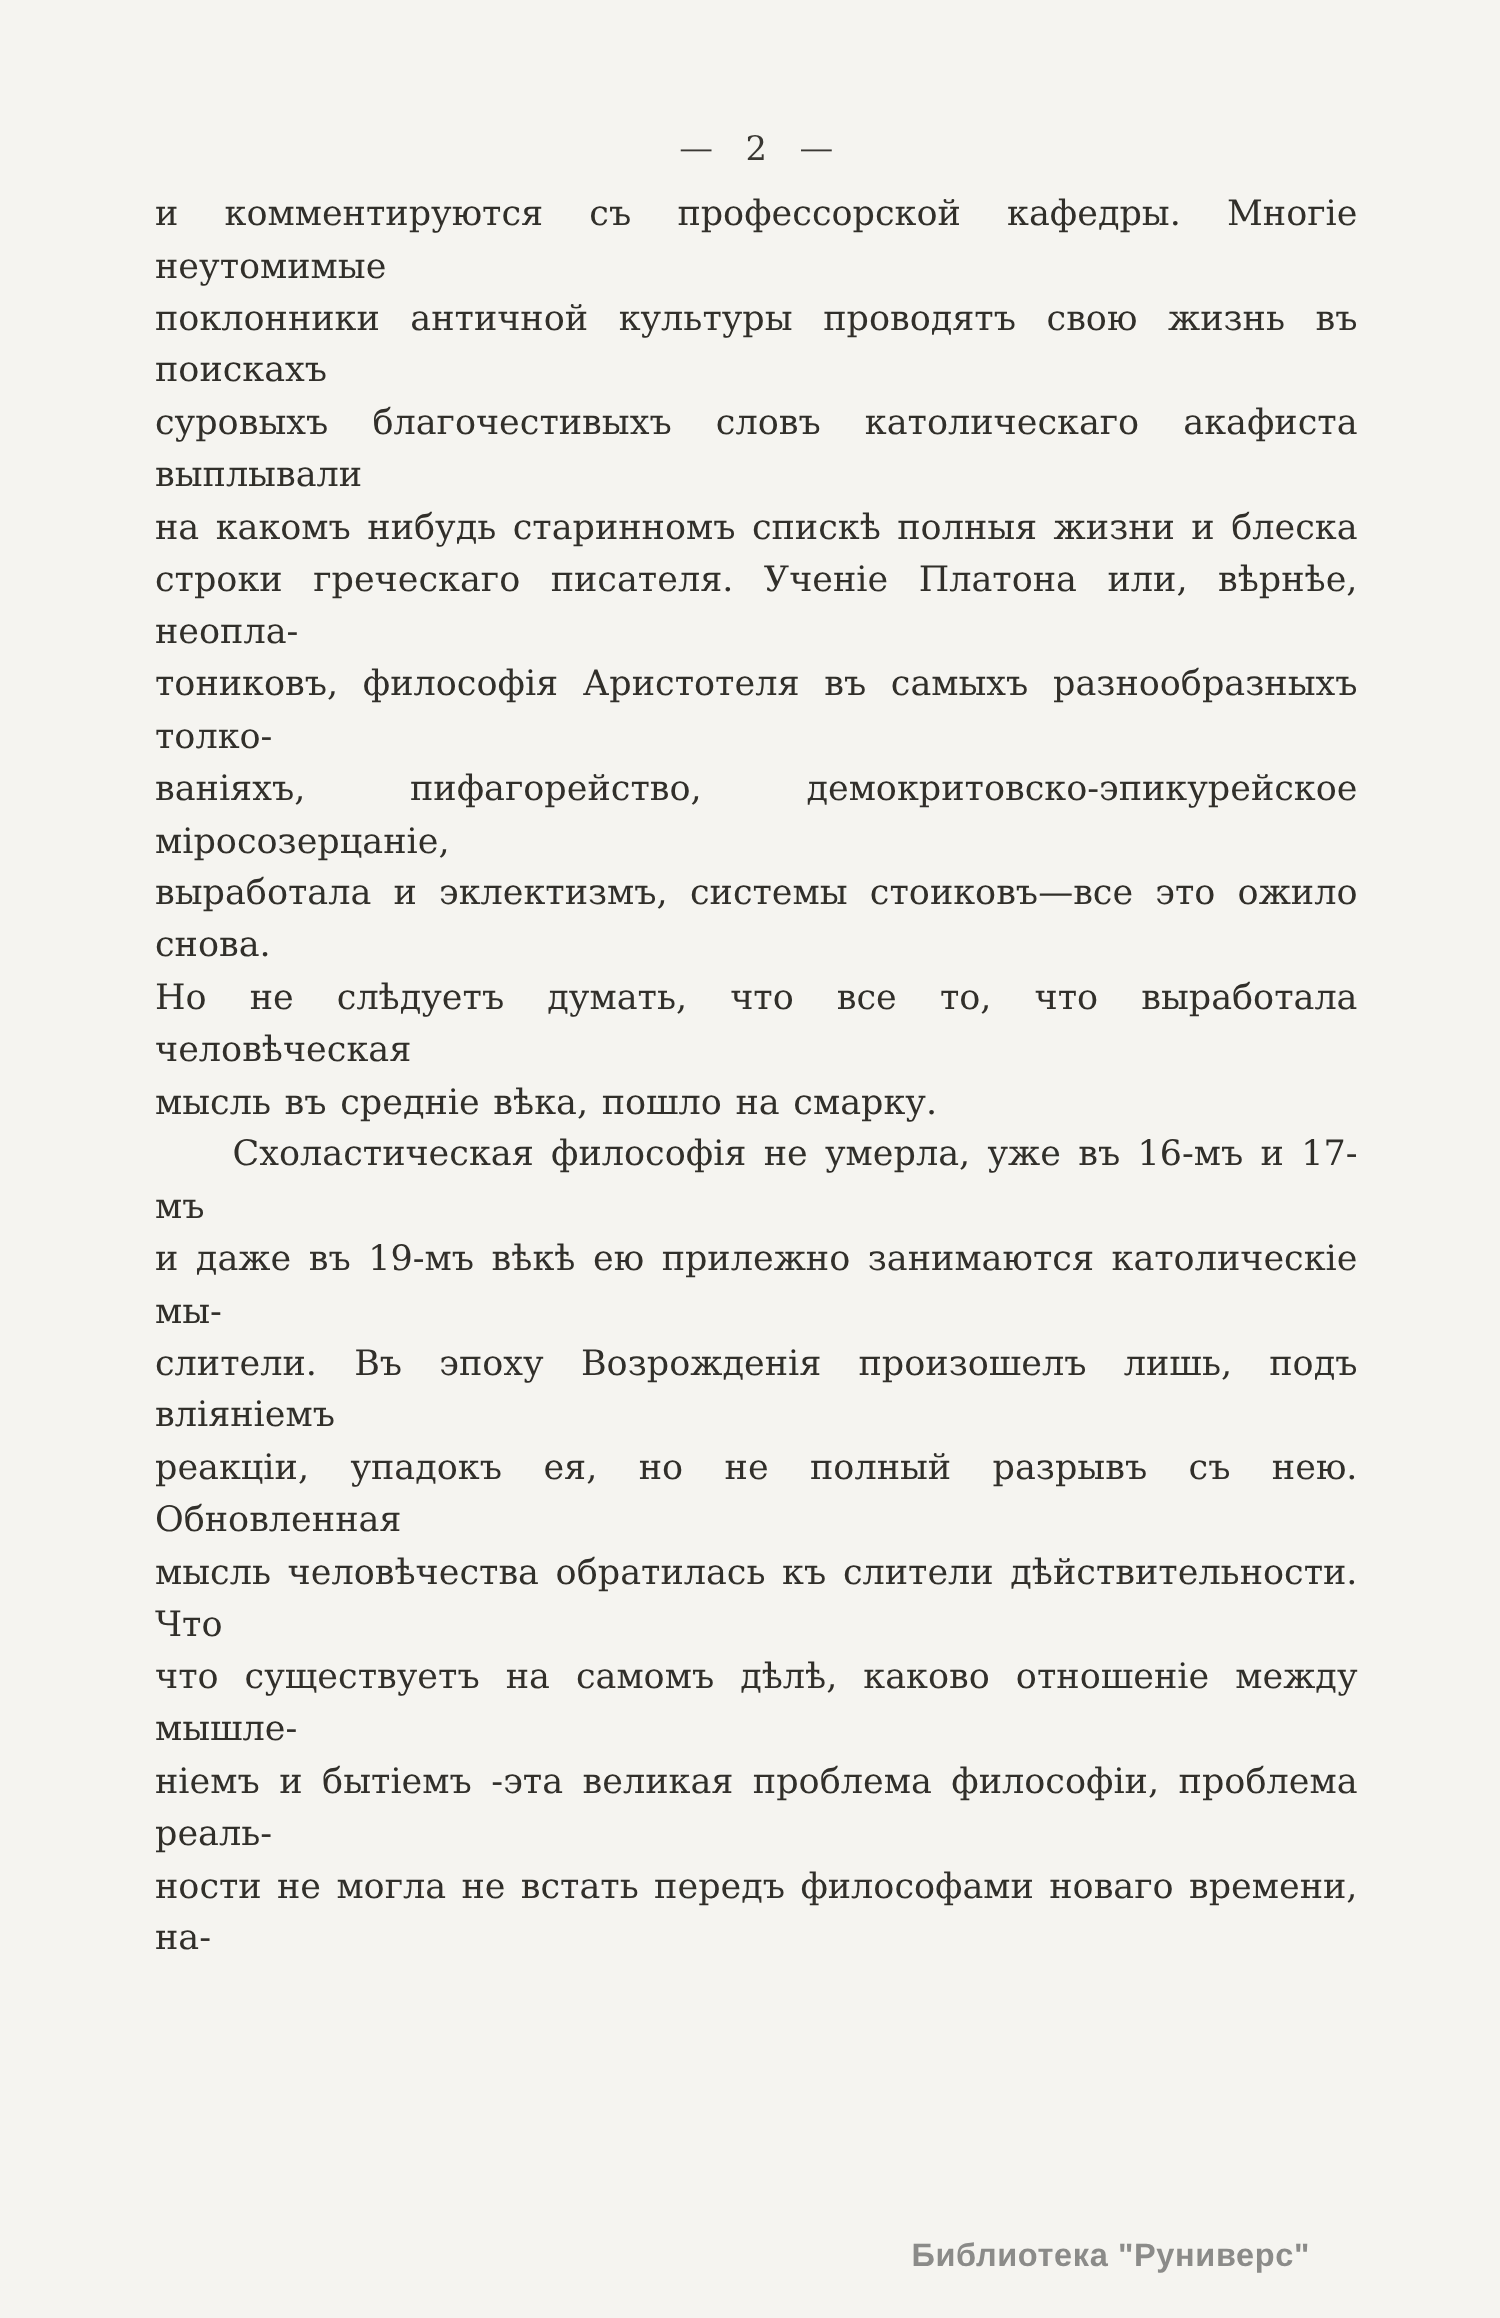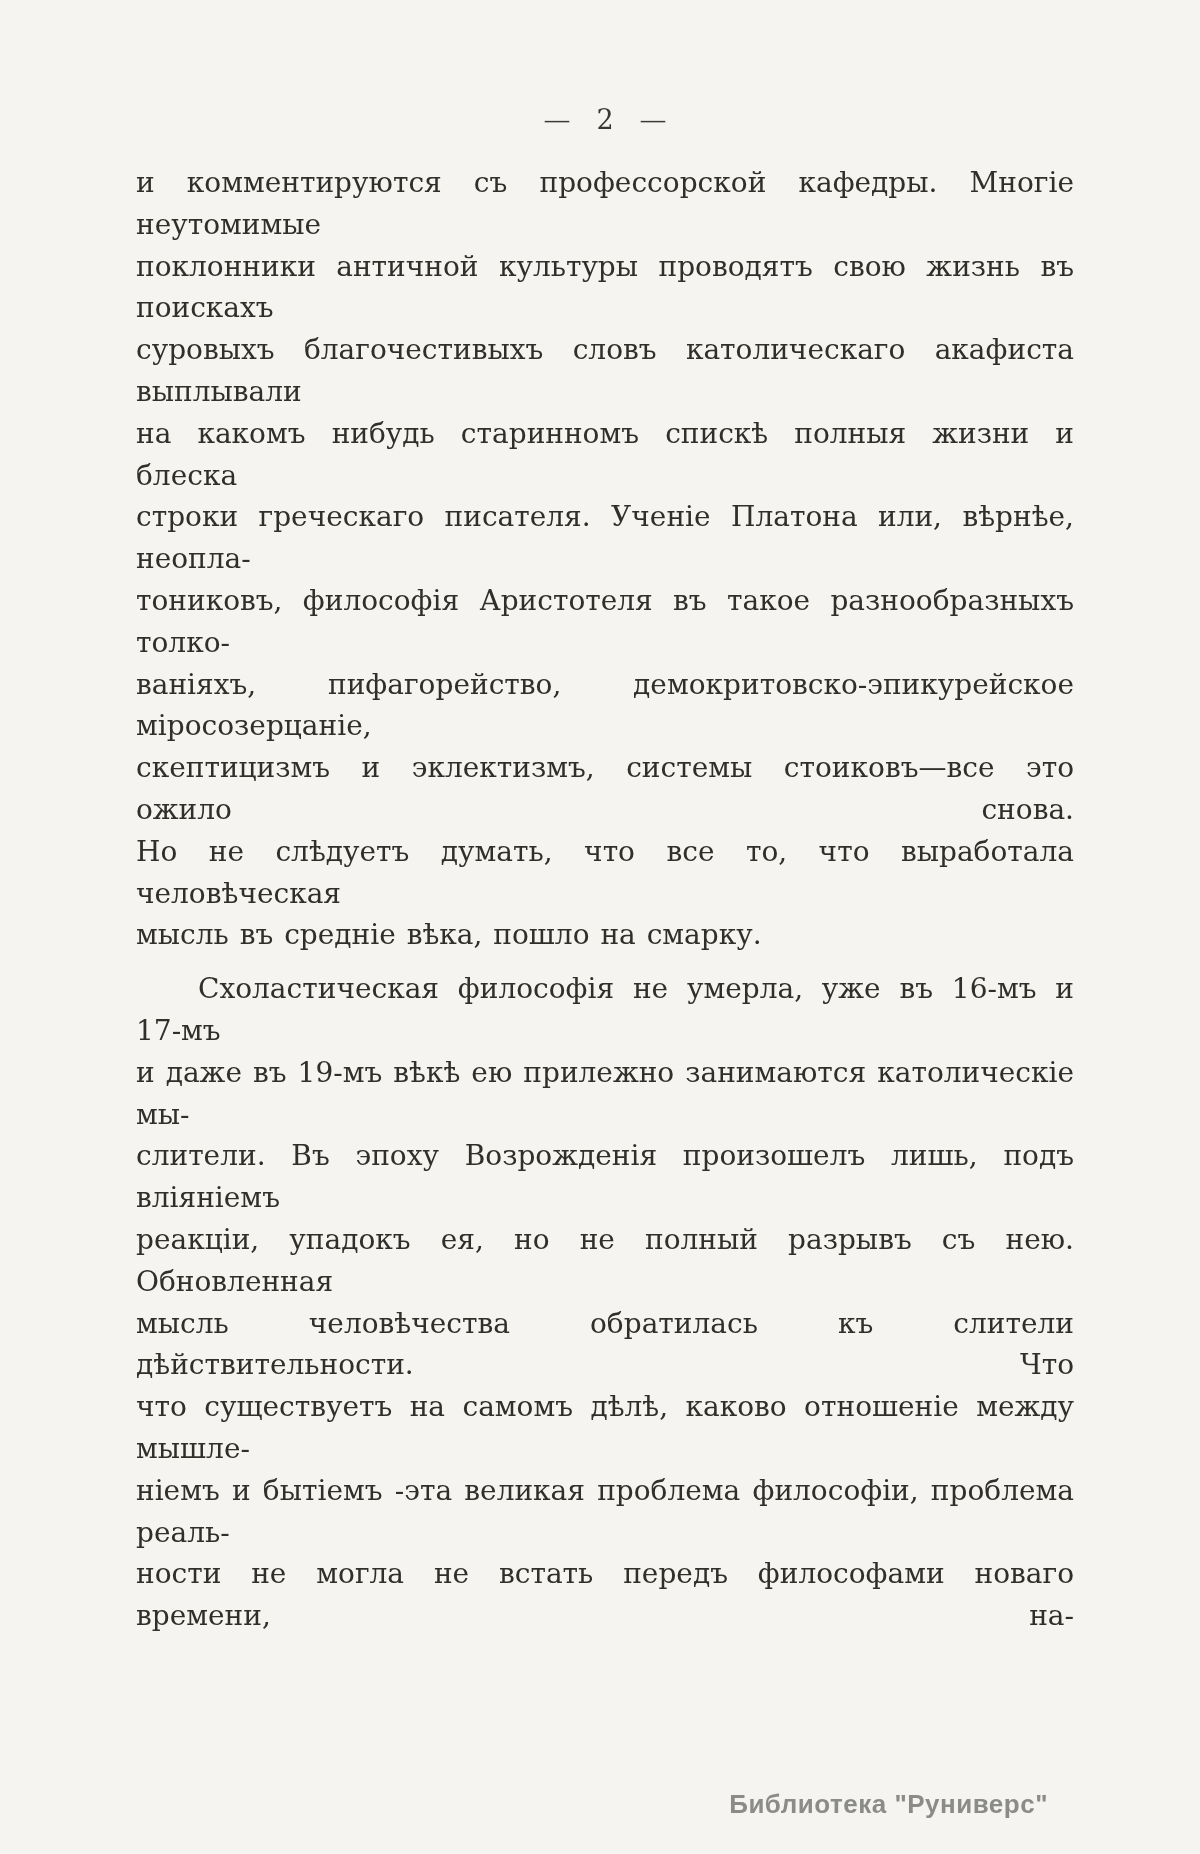--- a/index.html
+++ b/index.html
@@ -36,21 +36,21 @@
   .page-text {
     position: absolute;
     top: 150px;
     left: 124px;
     width: 962px;
     font-size: 28px;
     line-height: 41.8px;
     word-spacing: 2px;
     text-rendering: optimizeLegibility;
   }
-  .paragraph { margin: 12px; }
+  .paragraph { margin: 0; }
   .line {
     text-align: justify;
     text-align-last: justify;
     white-space: normal;
   }
   .line.last { text-align-last: left; }
   .line.indent { text-indent: 62px; }
   .watermark {
     position: absolute;
     top: 1789px;
@@ -69,23 +69,23 @@
   <span class="dash">—</span><span>2</span><span class="dash">—</span>
 </div>
 
 <div class="page-text">
     <div class="paragraph">
       <div class="line">и комментируются съ профессорской кафедры. Многіе неутомимые</div>
       <div class="line">поклонники античной культуры проводятъ свою жизнь въ поискахъ</div>
       <div class="line">суровыхъ благочестивыхъ словъ католическаго акафиста выплывали</div>
       <div class="line">на какомъ нибудь старинномъ спискѣ полныя жизни и блеска</div>
       <div class="line">строки греческаго писателя. Ученіе Платона или, вѣрнѣе, неопла-</div>
-      <div class="line">тониковъ, философія Аристотеля въ такое разнообразныхъ толко-</div>
+      <div class="line">тониковъ, философія Аристотеля въ самыхъ разнообразныхъ толко-</div>
       <div class="line">ваніяхъ, пифагорейство, демокритовско-эпикурейское міросозерцаніе,</div>
-      <div class="line">скептицизмъ и эклектизмъ, системы стоиковъ—все это ожило снова.</div>
+      <div class="line">выработала и эклектизмъ, системы стоиковъ—все это ожило снова.</div>
       <div class="line">Но не слѣдуетъ думать, что все то, что выработала человѣческая</div>
       <div class="line last">мысль въ средніе вѣка, пошло на смарку.</div>
     </div>
     <div class="paragraph">
       <div class="line indent">Схоластическая философія не умерла, уже въ 16-мъ и 17-мъ</div>
       <div class="line">и даже въ 19-мъ вѣкѣ ею прилежно занимаются католическіе мы-</div>
       <div class="line">слители. Въ эпоху Возрожденія произошелъ лишь, подъ вліяніемъ</div>
       <div class="line">реакціи, упадокъ ея, но не полный разрывъ съ нею. Обновленная</div>
       <div class="line">мысль человѣчества обратилась къ слители дѣйствительности. Что</div>
       <div class="line">что существуетъ на самомъ дѣлѣ, каково отношеніе между мышле-</div>

